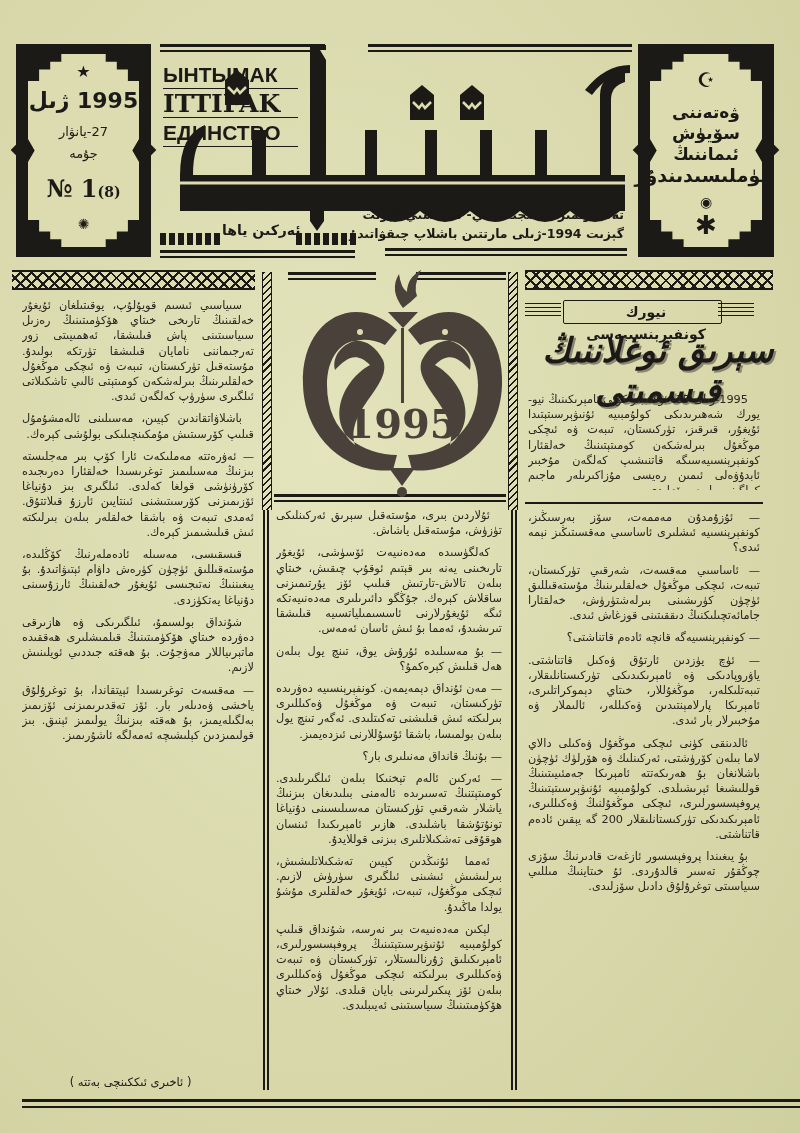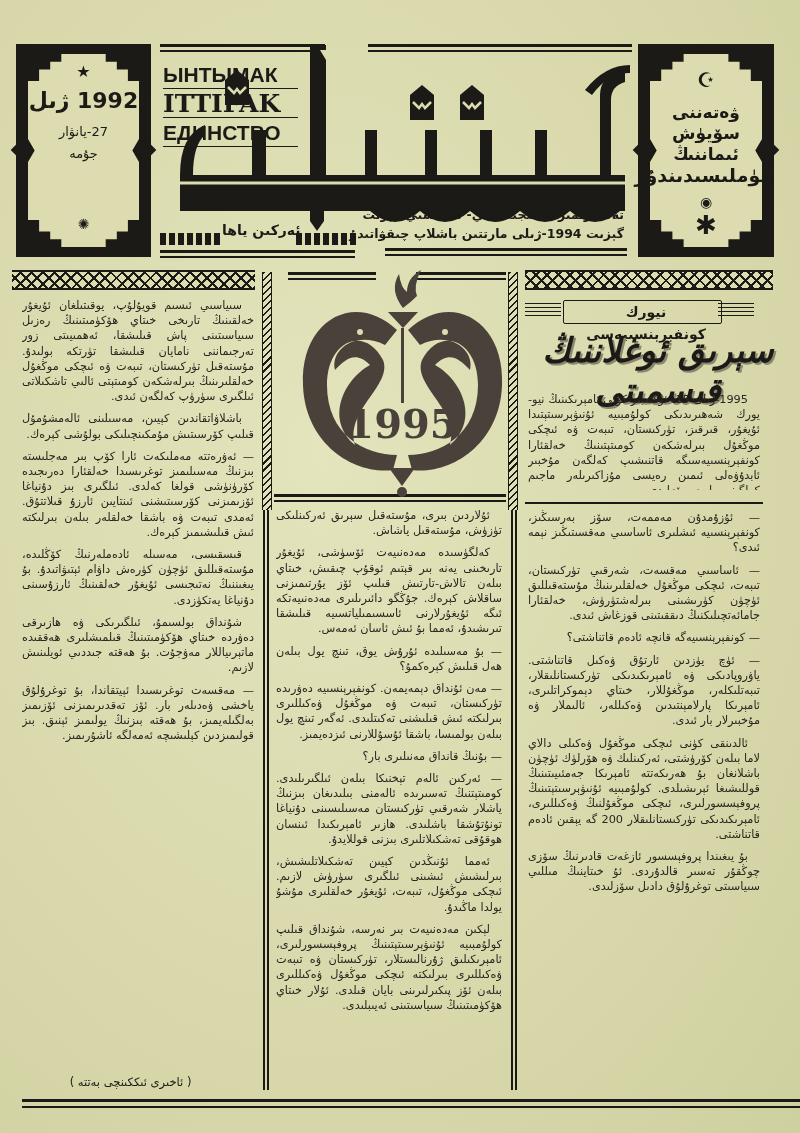--- a/index.html
+++ b/index.html
@@ -107,23 +107,26 @@
 </head>
 <body>
 
 <div id="masthead">
 
   <div id="date-box" class="cartouche">
     <div class="inner"></div>
     <div class="diamond-l"></div>
     <div class="diamond-r"></div>
     <div class="cart-content" style="top:18px;"><span class="star-icon">★</span></div>
-    <div class="cart-content year-line" style="top:44px;">1992 ژىل</div>
+    <div class="cart-content year-line" style="top:44px;">1995 ژىل</div>
     <div class="cart-content date-line" style="top:78px;">27-يانۋار</div>
     <div class="cart-content date-line" style="top:100px;">جۇمە</div>
+    <div class="cart-content issue-line" style="top:130px;">
+      <span>№ 1</span><small>(8)</small>
+    </div>
     <div class="cart-content sun-icon" style="top:172px;">✺</div>
   </div>
 
   <div class="rule-double" style="left:160px; top:44px; width:165px;"></div>
   <div class="rule-double" style="left:368px; top:44px; width:264px;"></div>
 
   <div id="titles-block">
     <div class="title-ru">ЫНТЫМАК</div>
     <div class="title-lat">ITTIFAK</div>
     <div class="title-ru2">ЕДИНСТВО</div>

